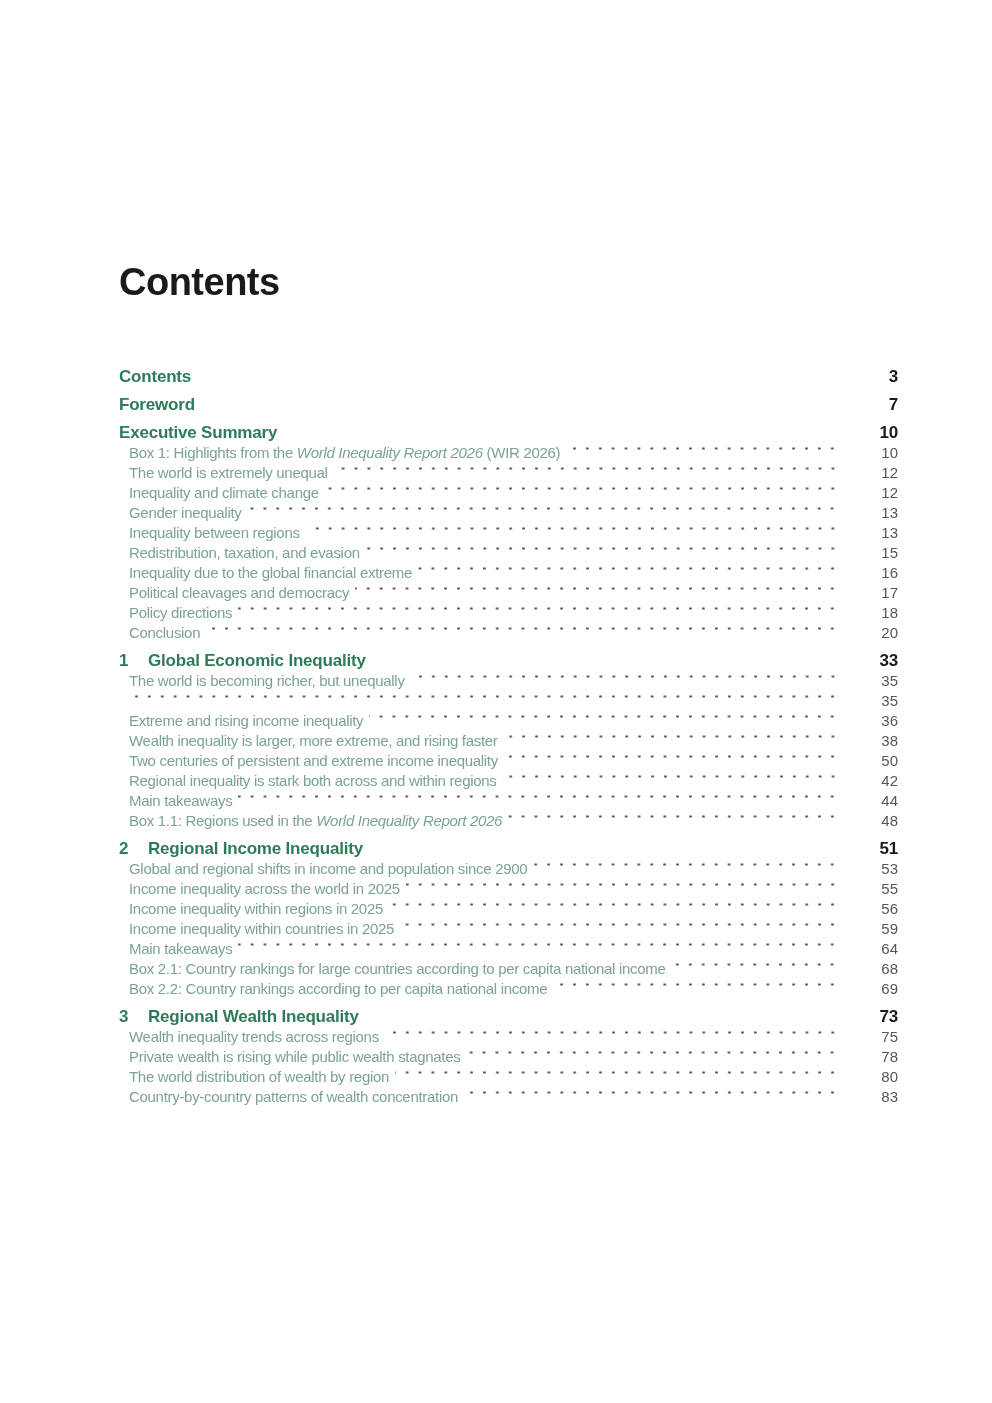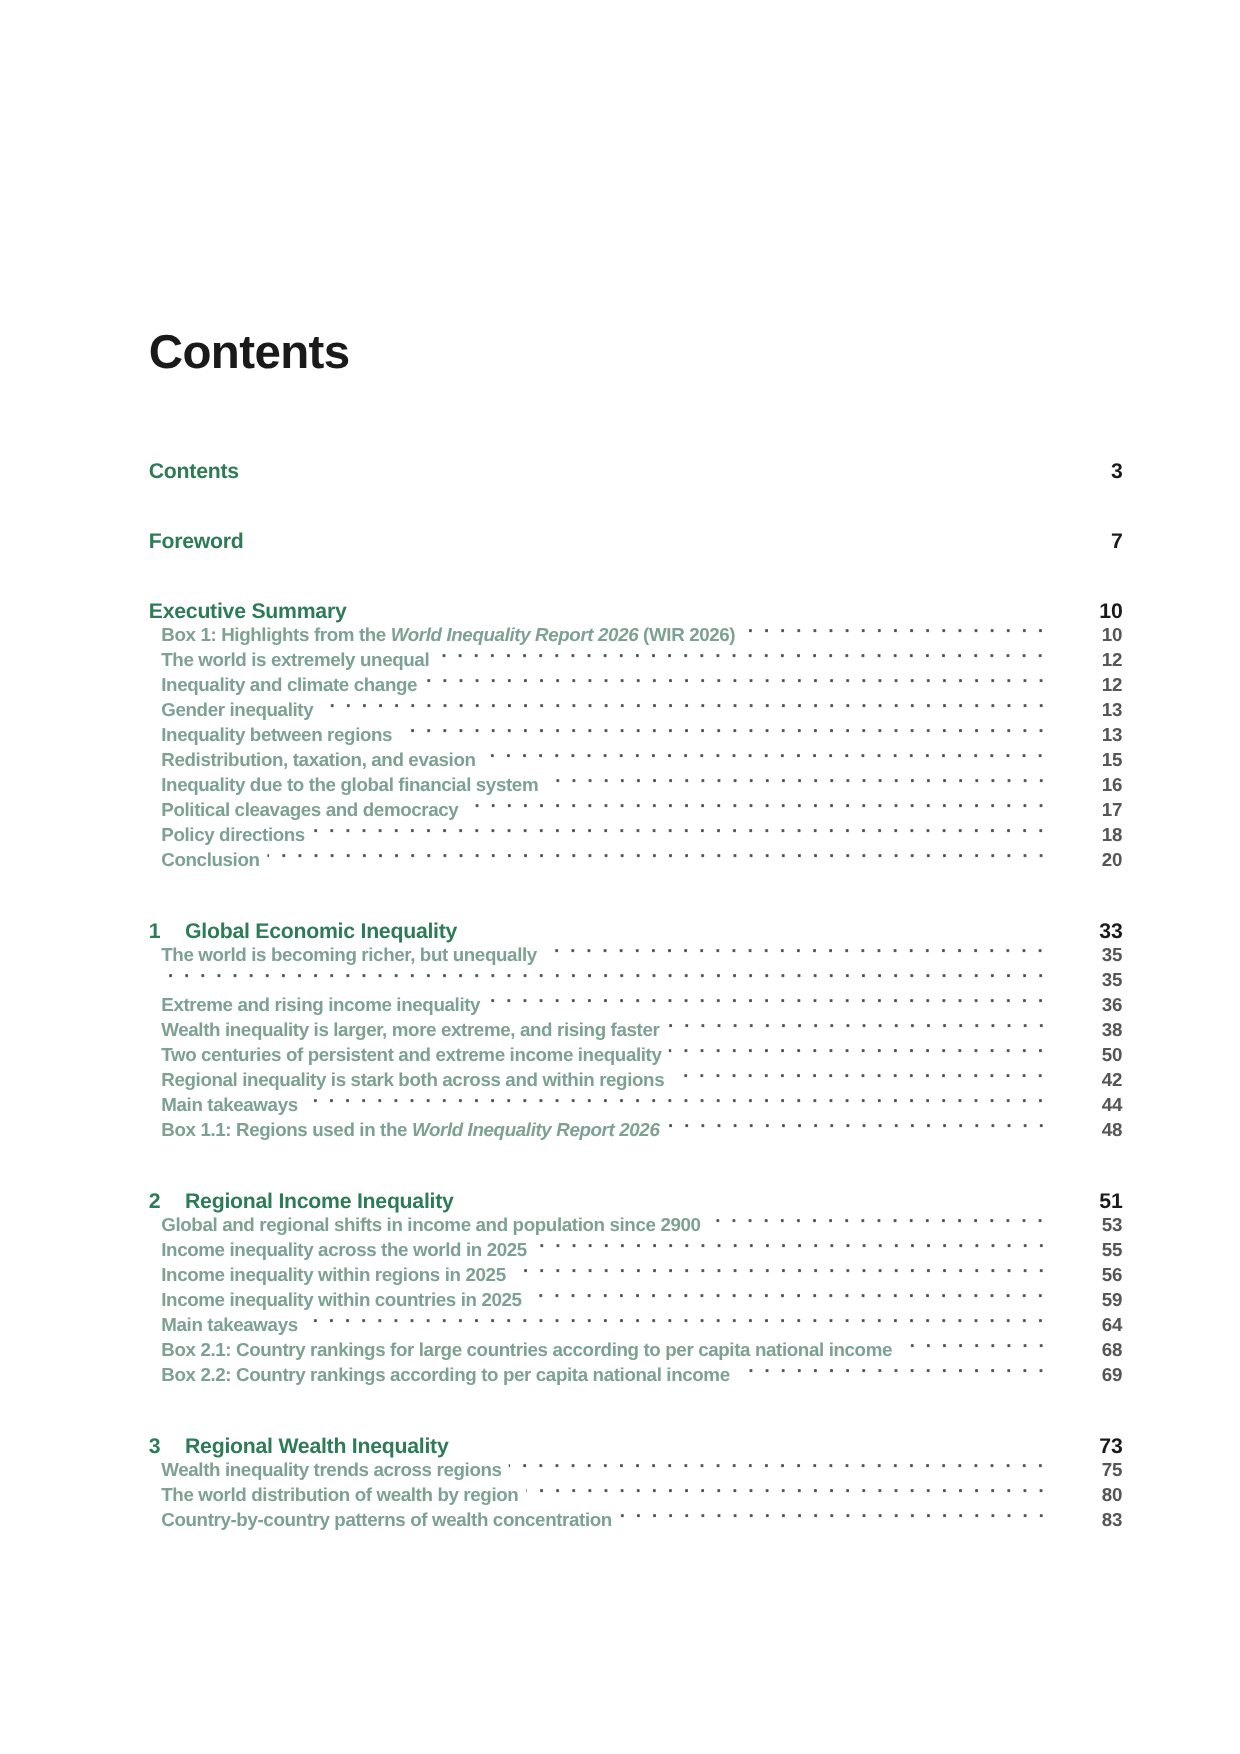--- a/index.html
+++ b/index.html
@@ -27,35 +27,35 @@
   }
   
   .h-row {
     display: flex;
     align-items: baseline;
     line-height: 20px;
     font-size: 17px;
     font-weight: 700;
     color: #2e7b57;
     letter-spacing: -0.2px;
-    margin-top: 36px;
+    margin-top: 8px;
     white-space: nowrap;
   }
   .h-row:first-child { margin-top: 0; }
   .h-num { display: inline-block; width: 29px; flex: 0 0 auto; }
   .h-label { flex: 0 0 auto; }
   .h-spacer { flex: 1 1 auto; }
   .h-page { flex: 0 0 auto; text-align: right; color: #1a1a1a; }
   
   .e-row {
     display: flex;
     align-items: baseline;
     line-height: 20px;
     font-size: 15px;
-    font-weight: 700;
+    font-weight: 400;
     color: #7da293;
     letter-spacing: -0.3px;
     padding-left: 10px;
     white-space: nowrap;
   }
   .e-label { flex: 0 0 auto; }
   .e-italic { font-style: italic; }
   .e-leader {
     flex: 1 1 auto;
     align-self: stretch;
@@ -119,21 +119,21 @@
       <span class="e-label"><span>Inequality between regions</span></span>
       <span class="e-leader"></span>
       <span class="e-page">13</span>
     </div>
     <div class="e-row">
       <span class="e-label"><span>Redistribution, taxation, and evasion</span></span>
       <span class="e-leader"></span>
       <span class="e-page">15</span>
     </div>
     <div class="e-row">
-      <span class="e-label"><span>Inequality due to the global financial system</span></span>
+      <span class="e-label"><span>Inequality due to the global financial extreme</span></span>
       <span class="e-leader"></span>
       <span class="e-page">16</span>
     </div>
     <div class="e-row">
       <span class="e-label"><span>Political cleavages and democracy</span></span>
       <span class="e-leader"></span>
       <span class="e-page">17</span>
     </div>
     <div class="e-row">
       <span class="e-label"><span>Policy directions</span></span>
@@ -234,20 +234,25 @@
     <div class="h-row">
       <span class="h-num">3</span>
       <span class="h-label">Regional Wealth Inequality</span>
       <span class="h-spacer"></span>
       <span class="h-page">73</span>
     </div>
     <div class="e-row">
       <span class="e-label"><span>Wealth inequality trends across regions</span></span>
       <span class="e-leader"></span>
       <span class="e-page">75</span>
+    </div>
+    <div class="e-row">
+      <span class="e-label"><span>Private wealth is rising while public wealth stagnates</span></span>
+      <span class="e-leader"></span>
+      <span class="e-page">78</span>
     </div>
     <div class="e-row">
       <span class="e-label"><span>The world distribution of wealth by region</span></span>
       <span class="e-leader"></span>
       <span class="e-page">80</span>
     </div>
     <div class="e-row">
       <span class="e-label"><span>Country-by-country patterns of wealth concentration</span></span>
       <span class="e-leader"></span>
       <span class="e-page">83</span>

